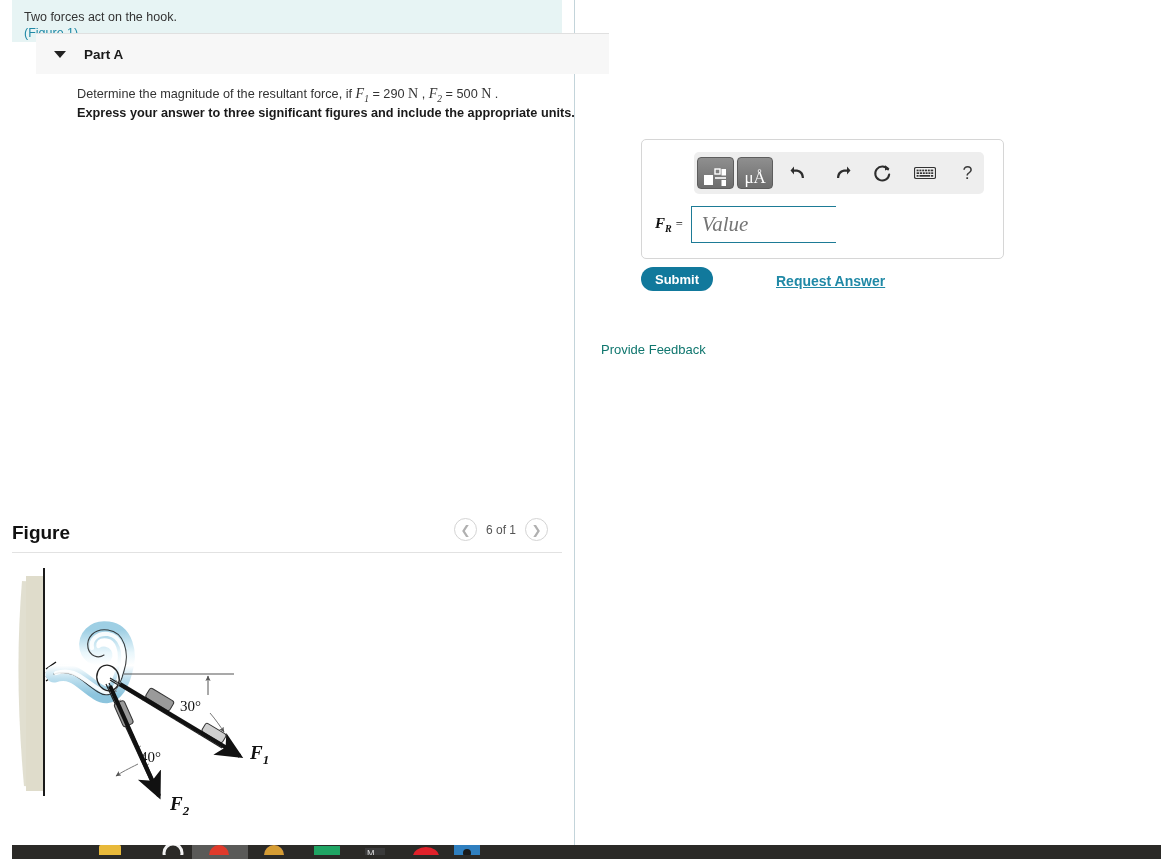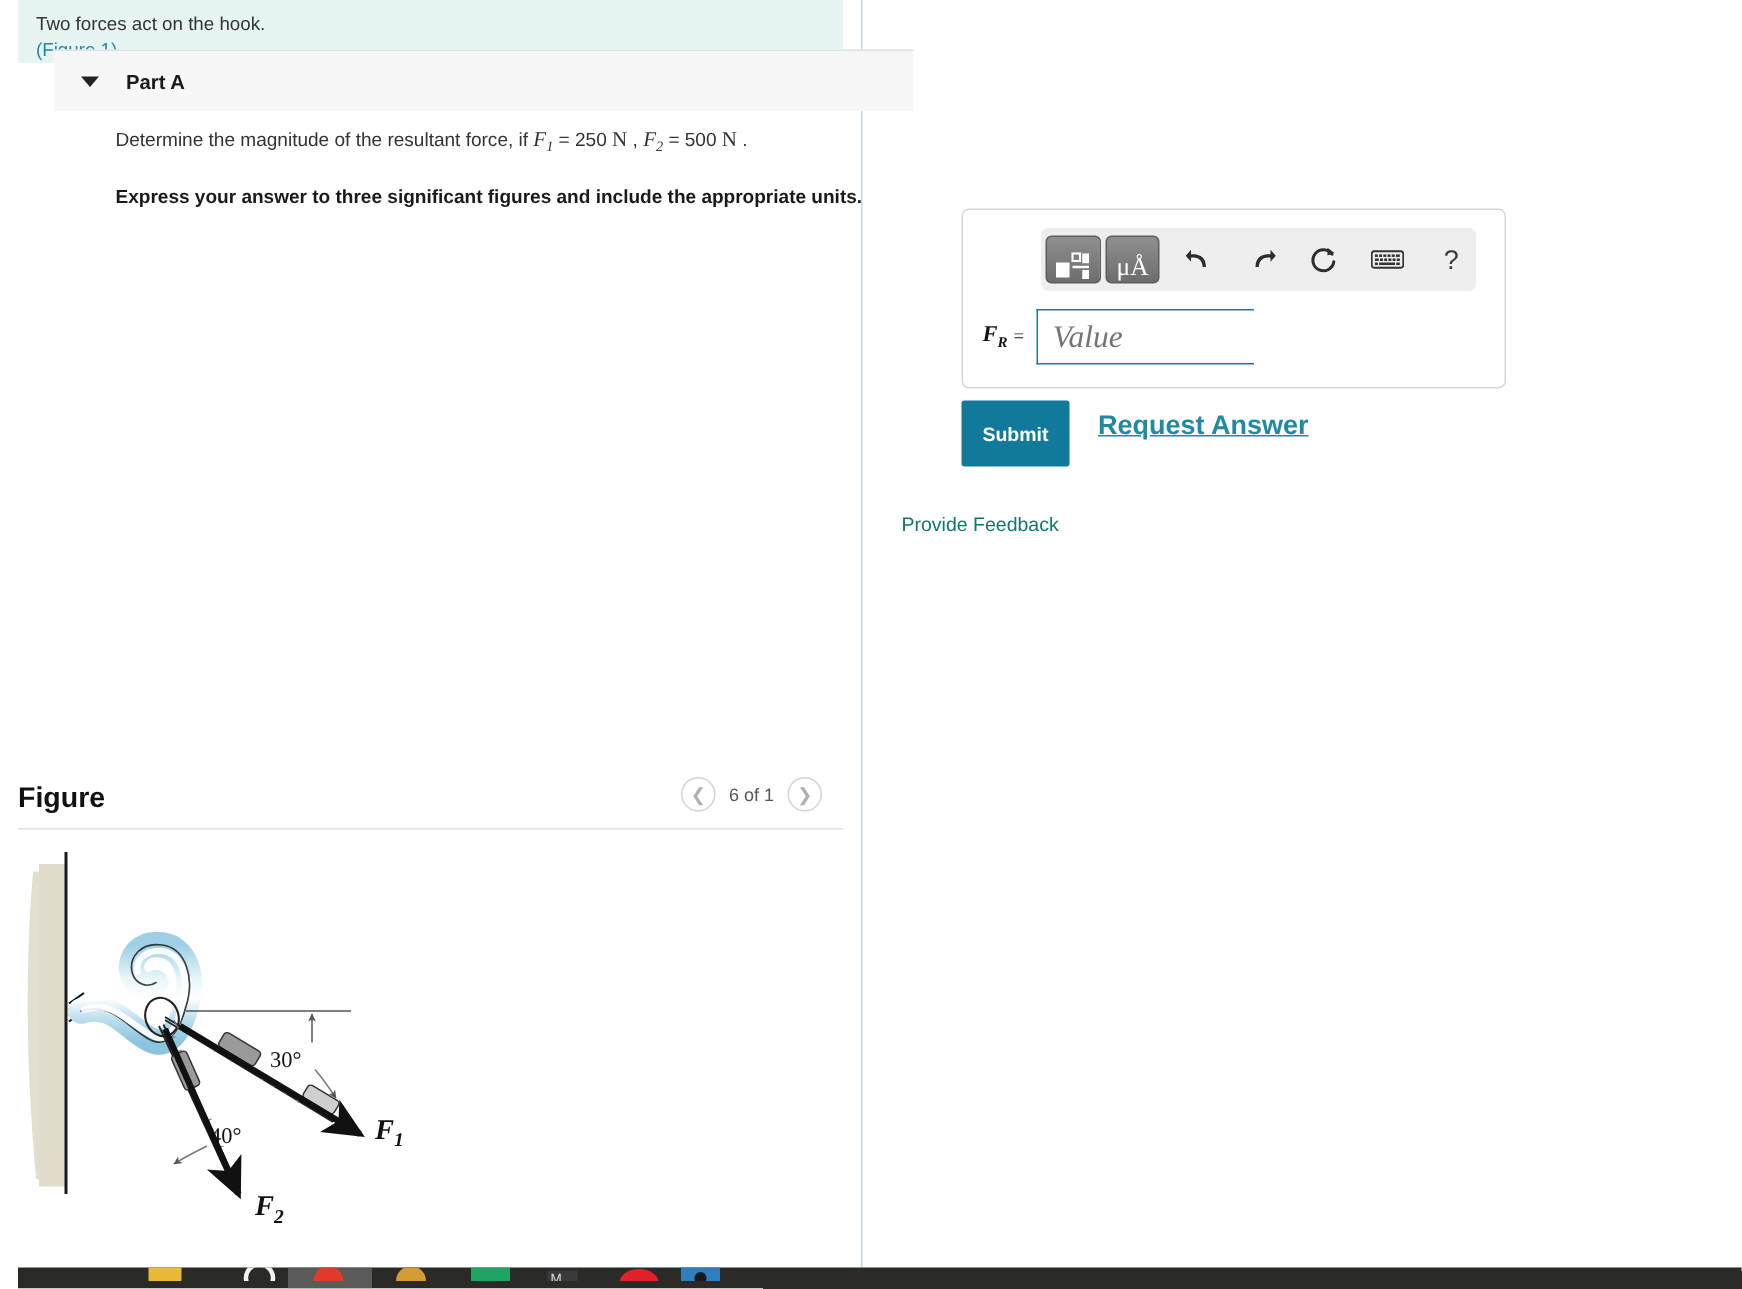--- a/index.html
+++ b/index.html
@@ -92,21 +92,21 @@
   .mathvar {
     font-family: "Liberation Serif", serif; font-style: italic;
     font-size: 14px;
   }
   .mathvar sub {
     font-size: 9.5px; font-style: italic;
   }
   .mathunit { font-family: "Liberation Serif", serif; font-size: 14px; font-style: normal; }
 
   #instruction-text {
-    position:absolute; left: 65px; top: 124px;
+    position:absolute; left: 65px; top: 106px;
     font-size: 12.7px; font-weight: bold; color: #1a1a1a; text-align: right;
   }
 
   
   #answer-box {
     position:absolute; left: 629px; top: 139px; width: 363px; height: 120px;
     border: 1px solid #d6d6d6; border-radius: 5px; background:#fff;
   }
   #toolbar {
     position:absolute; left: 52px; top: 12px; width: 290px; height: 42px;
@@ -140,28 +140,28 @@
   .ans-input {
     height: 37px; border: 1px solid #1d7b96; background:#fff;
     font-family: "Liberation Serif", serif; font-style: italic;
     font-size: 21px; color:#a21caf; padding: 0 10px;
     outline:none;
   }
   #value-input { width: 145px; border-right:none; }
   #units-input { width: 147px; border-color:#c9ced1; border-left:1px solid #c9ced1; }
 
   #submit-btn {
-    position:absolute; left: 629px; top: 267px; width: 72px; height: 44px;
-    background: #11799c; color:#fff; border:none; border-radius: 2px;
+    position:absolute; left: 629px; top: 267px; width: 72px; height: 24px;
+    background: #11799c; color:#fff; border:none; border-radius: 14px;
     font-size: 13px; font-weight: bold; cursor:pointer;
     font-family: "Liberation Sans", sans-serif;
   }
   #request-answer {
-    position:absolute; left: 720px; top: 273px;
-    font-size: 18px; color:#2089a6; text-decoration: underline; cursor:pointer;
+    position:absolute; left: 764px; top: 273px;
+    font-size: 14px; color:#2089a6; text-decoration: underline; cursor:pointer;
     font-weight: bold;
   }
   #provide-feedback {
     position:absolute; left: 589px; top: 342px;
     font-size: 13px; color:#0f766e; cursor:pointer;
   }
 
   
   #taskbar {
     position:absolute; left:0; top: 845px; width:1161px; height: 14px;
@@ -291,21 +291,21 @@
   </div>
 
   <div id="right-panel"></div>
 
   <div id="part-header">
     <div id="part-caret"></div>
     <div id="part-title">Part A</div>
   </div>
 
   <div id="question-text">
-    <span>Determine the magnitude of the resultant force, if </span><span class="mathvar">F<sub>1</sub></span><span> = 250 </span><span class="mathunit">N</span><span> , </span><span class="mathvar">F<sub>2</sub></span><span> = 500 </span><span class="mathunit">N</span><span> .</span>
+    <span>Determine the magnitude of the resultant force, if </span><span class="mathvar">F<sub>1</sub></span><span> = 290 </span><span class="mathunit">N</span><span> , </span><span class="mathvar">F<sub>2</sub></span><span> = 500 </span><span class="mathunit">N</span><span> .</span>
   </div>
 
   <div id="instruction-text">Express your answer to three significant figures and include the appropriate units.</div>
 
   <div id="answer-box">
     <div id="toolbar">
       <div class="tb-btn" title="template">
         <svg width="24" height="20" viewBox="0 0 24 20">
           <rect x="1" y="7" width="9" height="10" fill="#fff"></rect>
           <rect x="12" y="1" width="5" height="5" fill="none" stroke="#fff" stroke-width="1.4"></rect>

